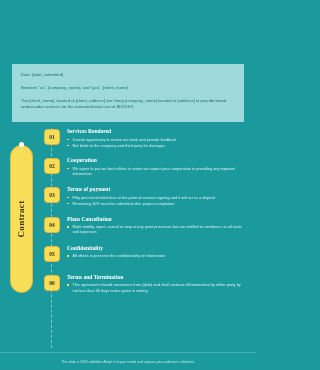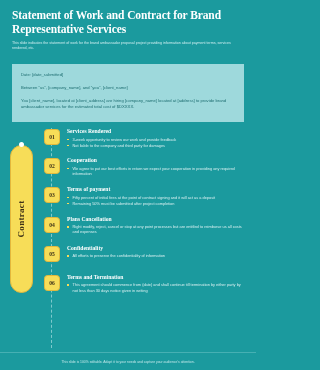--- a/index.html
+++ b/index.html
@@ -162,24 +162,20 @@
     background: #1b9a9e;
   }
   .edge-l { left: 0; }
   .edge-r { right: 0; }
 </style>
 </head>
 <body>
 
 <div class="slide">
 
-  <div class="header">
-    <div class="title">Statement of Work and Contract for Brand Representative Services</div>
-    <div class="subtitle">This slide indicates the statement of work for the brand ambassador proposal project providing information about payment terms, services rendered, etc.</div>
-  </div>
 
   <div class="infobox">
     <p>Date: [date_submitted]</p>
     <p>Between "us", [company_name], and "you", [client_name]</p>
     <p class="last">You [client_name], located at [client_address] are hiring [company_name] located at [address] to provide brand ambassador services for the estimated total cost of $DXXXX.</p>
   </div>
 
   <div class="body">
 
     <div class="dotline"></div>

